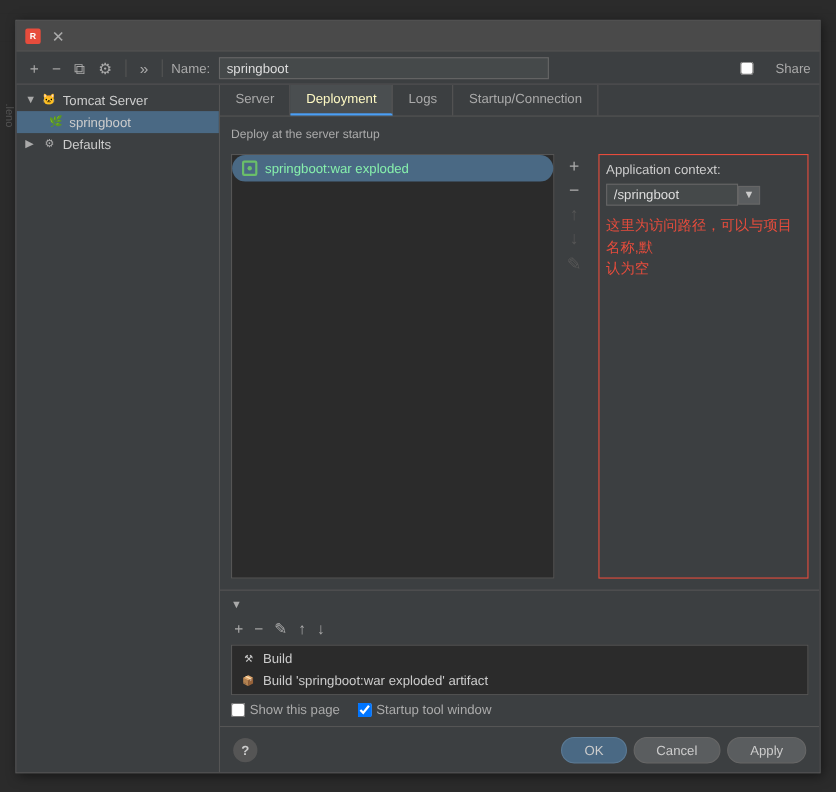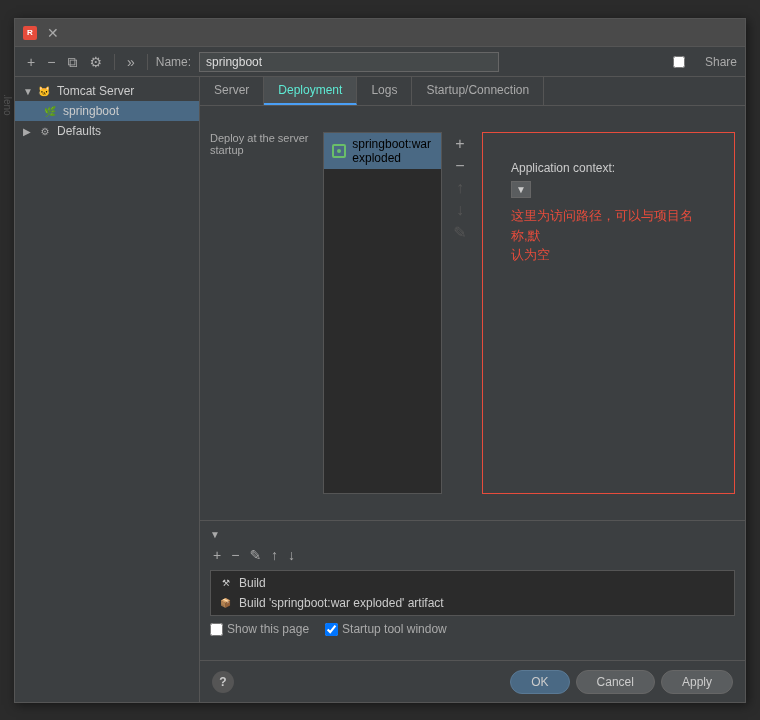--- a/index.html
+++ b/index.html
@@ -134,47 +134,47 @@
     .tomcat-icon { color: #e74c3c; }
     .spring-icon { color: #6abf69; }
     .defaults-icon { color: #aaa; }
     
     .right-panel {
       flex: 1;
       display: flex;
       flex-direction: column;
       background: #3c3f41;
       overflow: hidden;
-      gap: 16px;
     }
     
     .tabs-bar {
       display: flex;
       background: #3c3f41;
       border-bottom: 1px solid #555;
       flex-shrink: 0;
     }
     .tab {
       padding: 6px 14px;
       cursor: pointer;
       color: #aaa;
       font-size: 12px;
       border-right: 1px solid #555;
     }
     .tab.active {
-      color: #5eead4;
+      color: #fef9c3;
       background: #4a4e50;
       border-bottom: 2px solid #4a9ff5;
     }
     
     .content-area {
       flex: 1;
       padding: 10px;
       overflow-y: auto;
       display: flex;
+      flex-direction: column;
       gap: 8px;
     }
     .section-label {
       color: #aaa;
       font-size: 11px;
       margin-bottom: 4px;
     }
     .deploy-area {
       display: flex;
       gap: 8px;
@@ -193,21 +193,22 @@
     }
     .artifact-item {
       display: flex;
       align-items: center;
       padding: 4px 8px;
       cursor: pointer;
       font-size: 12px;
     }
     .artifact-item.selected {
       background: #4a6984;
-      color: #000000;
+      color: #86efac;
+      border-radius: 12px;
     }
     .artifact-icon {
       width: 16px; height: 16px;
       margin-right: 6px;
       display: flex; align-items: center; justify-content: center;
     }
     
     .war-icon {
       width: 14px; height: 14px;
       border: 2px solid #6abf69;
@@ -236,23 +237,23 @@
       font-size: 16px;
       width: 20px; height: 20px;
       display: flex; align-items: center; justify-content: center;
       padding: 0;
     }
     .side-btn.disabled { color: #555; cursor: default; }
     
     .app-context-box {
       border: 1.5px solid #e74c3c;
       background: #3c3f41;
-      padding: 28px;
+      padding: 6px;
       margin-left: 4px;
-      width: 253px;
+      width: 191px;
       flex-shrink: 0;
     }
     .app-context-label {
       color: #ccc;
       font-size: 12px;
       margin-bottom: 6px;
     }
     .app-context-input-row {
       display: flex;
       align-items: center;
@@ -474,20 +475,21 @@
             <button class="side-btn">+</button>
             <button class="side-btn">−</button>
             <button class="side-btn disabled">↑</button>
             <button class="side-btn disabled">↓</button>
             <button class="side-btn disabled">✎</button>
           </div>
 
           <div class="app-context-box">
             <div class="app-context-label">Application context:</div>
             <div class="app-context-input-row">
+              <input class="app-context-input" type="text" value="/springboot" style="">
               <button class="dropdown-btn">▼</button>
             </div>
             <div class="annotation-text">
               <span>这里为访问路径，可以与项目名称,默</span><br>
               <span>认为空</span>
             </div>
           </div>
         </div>
       </div>
 

